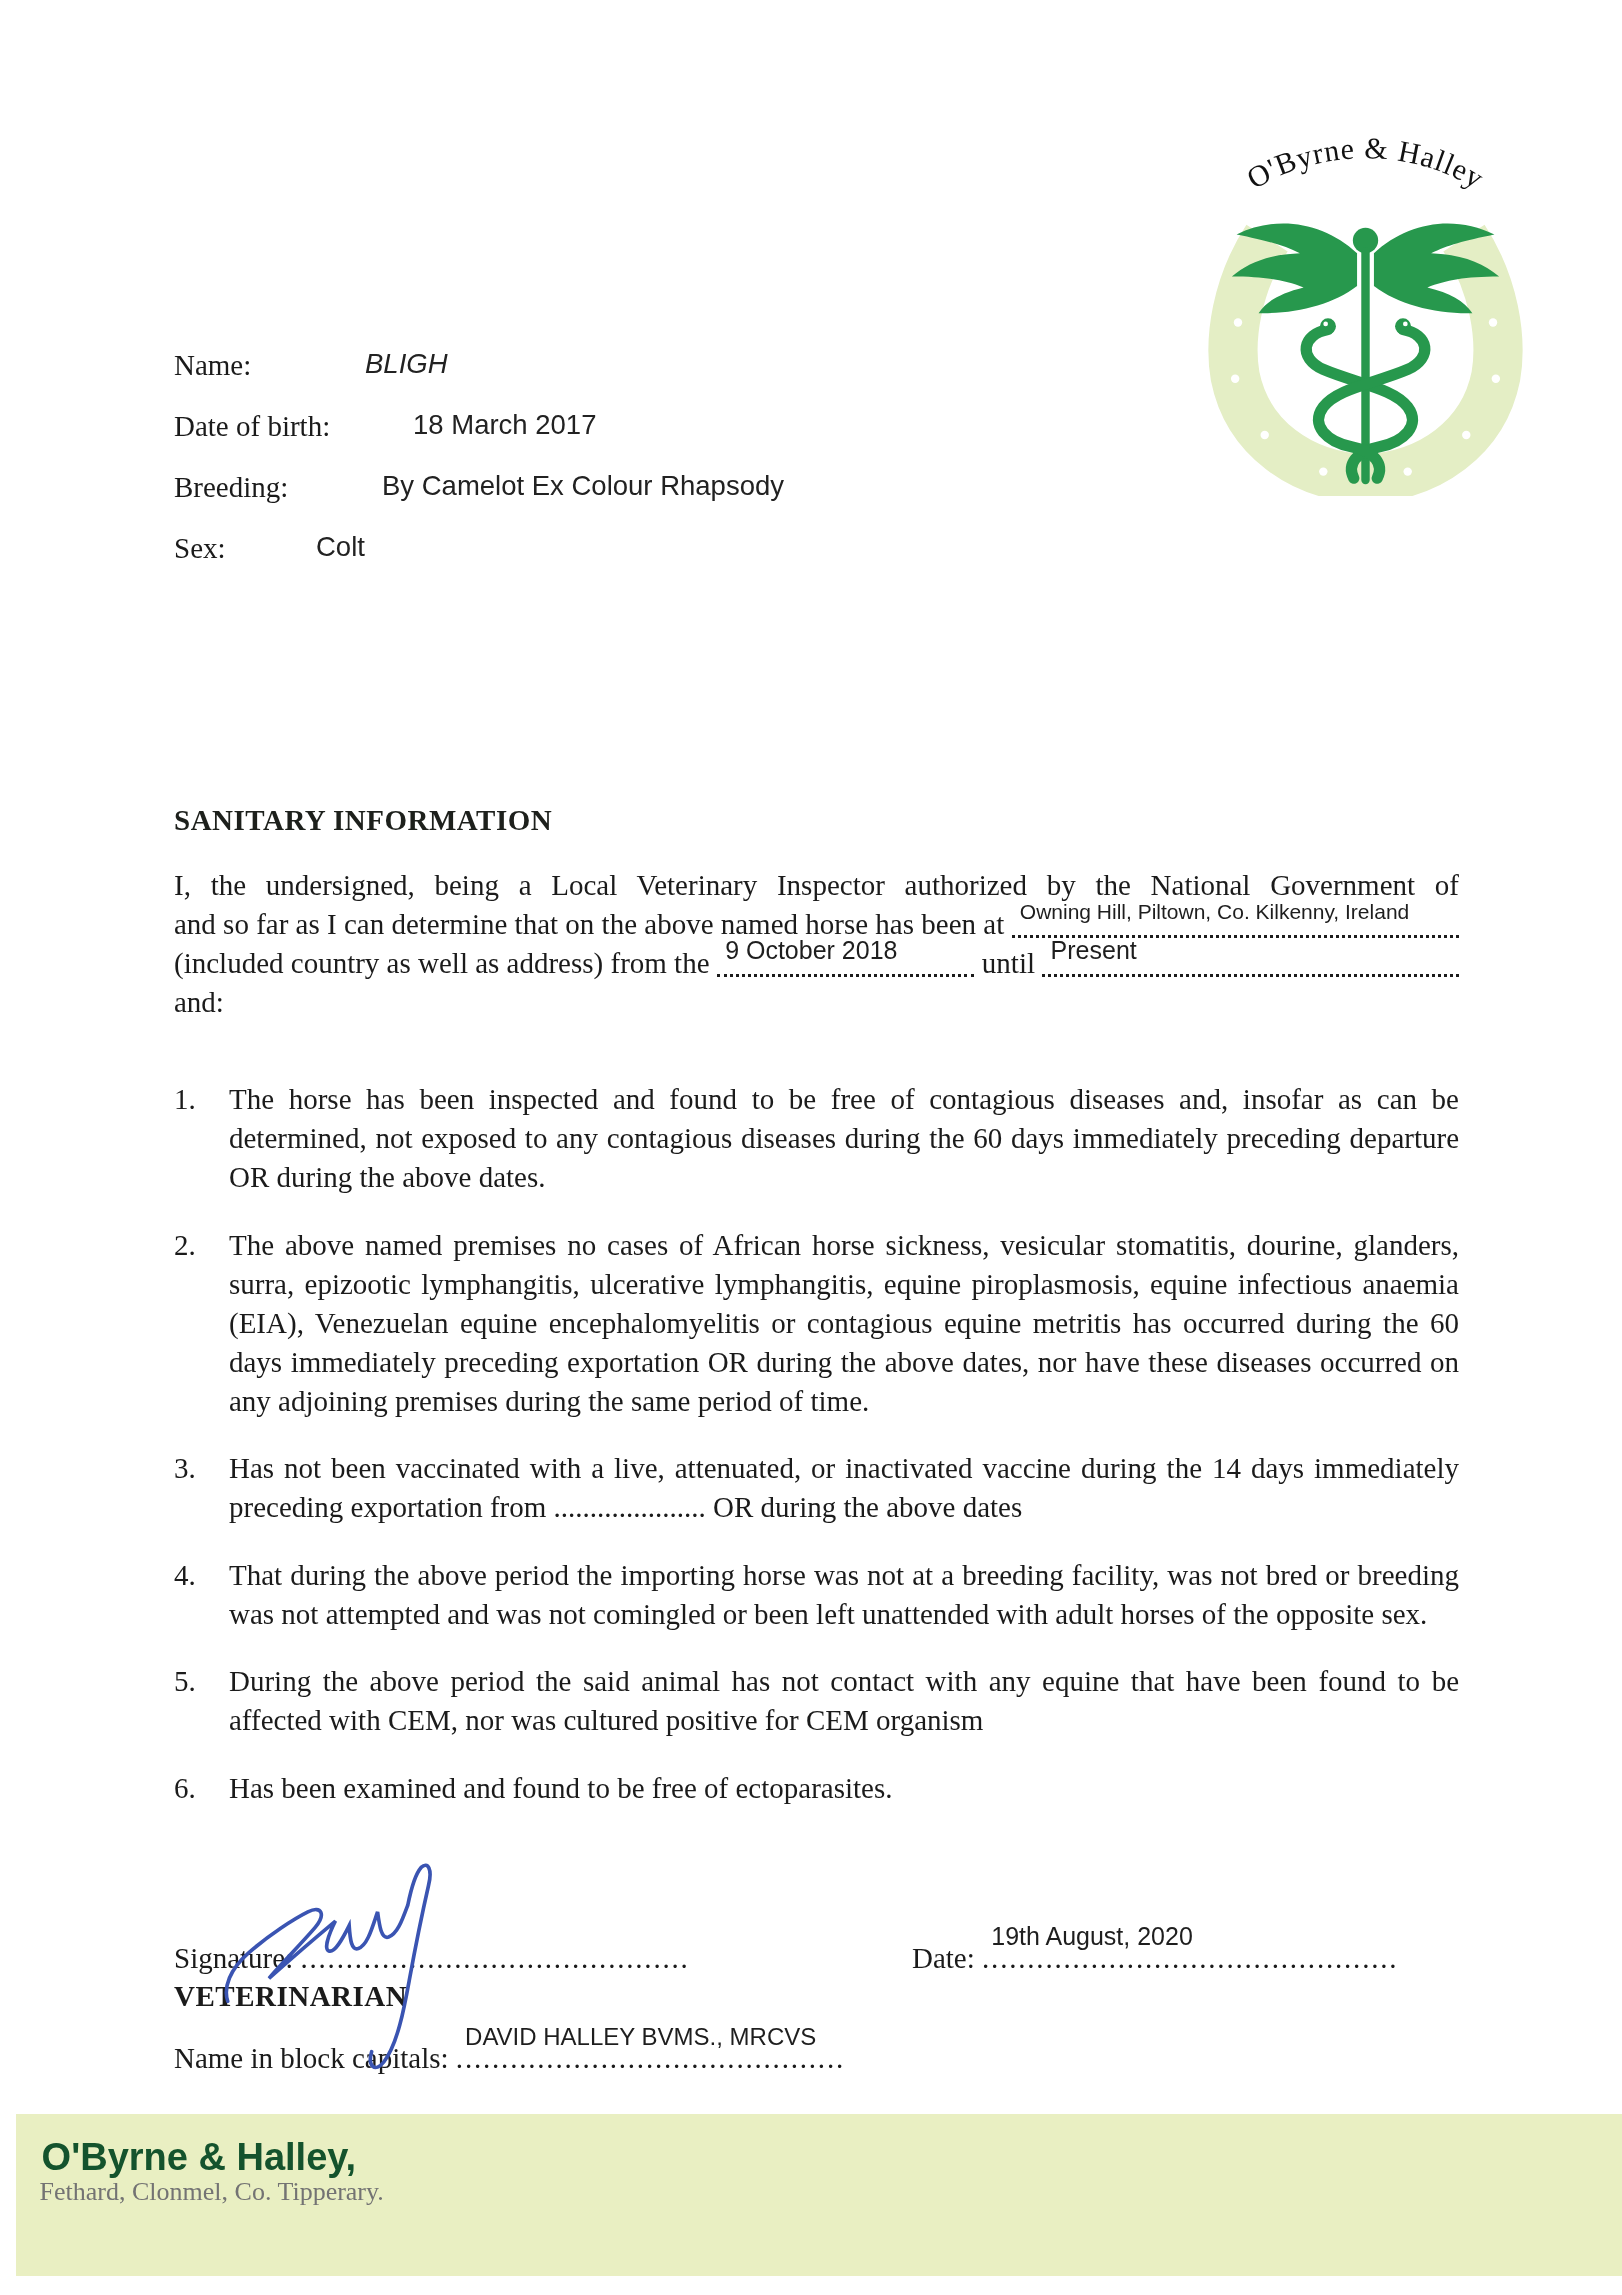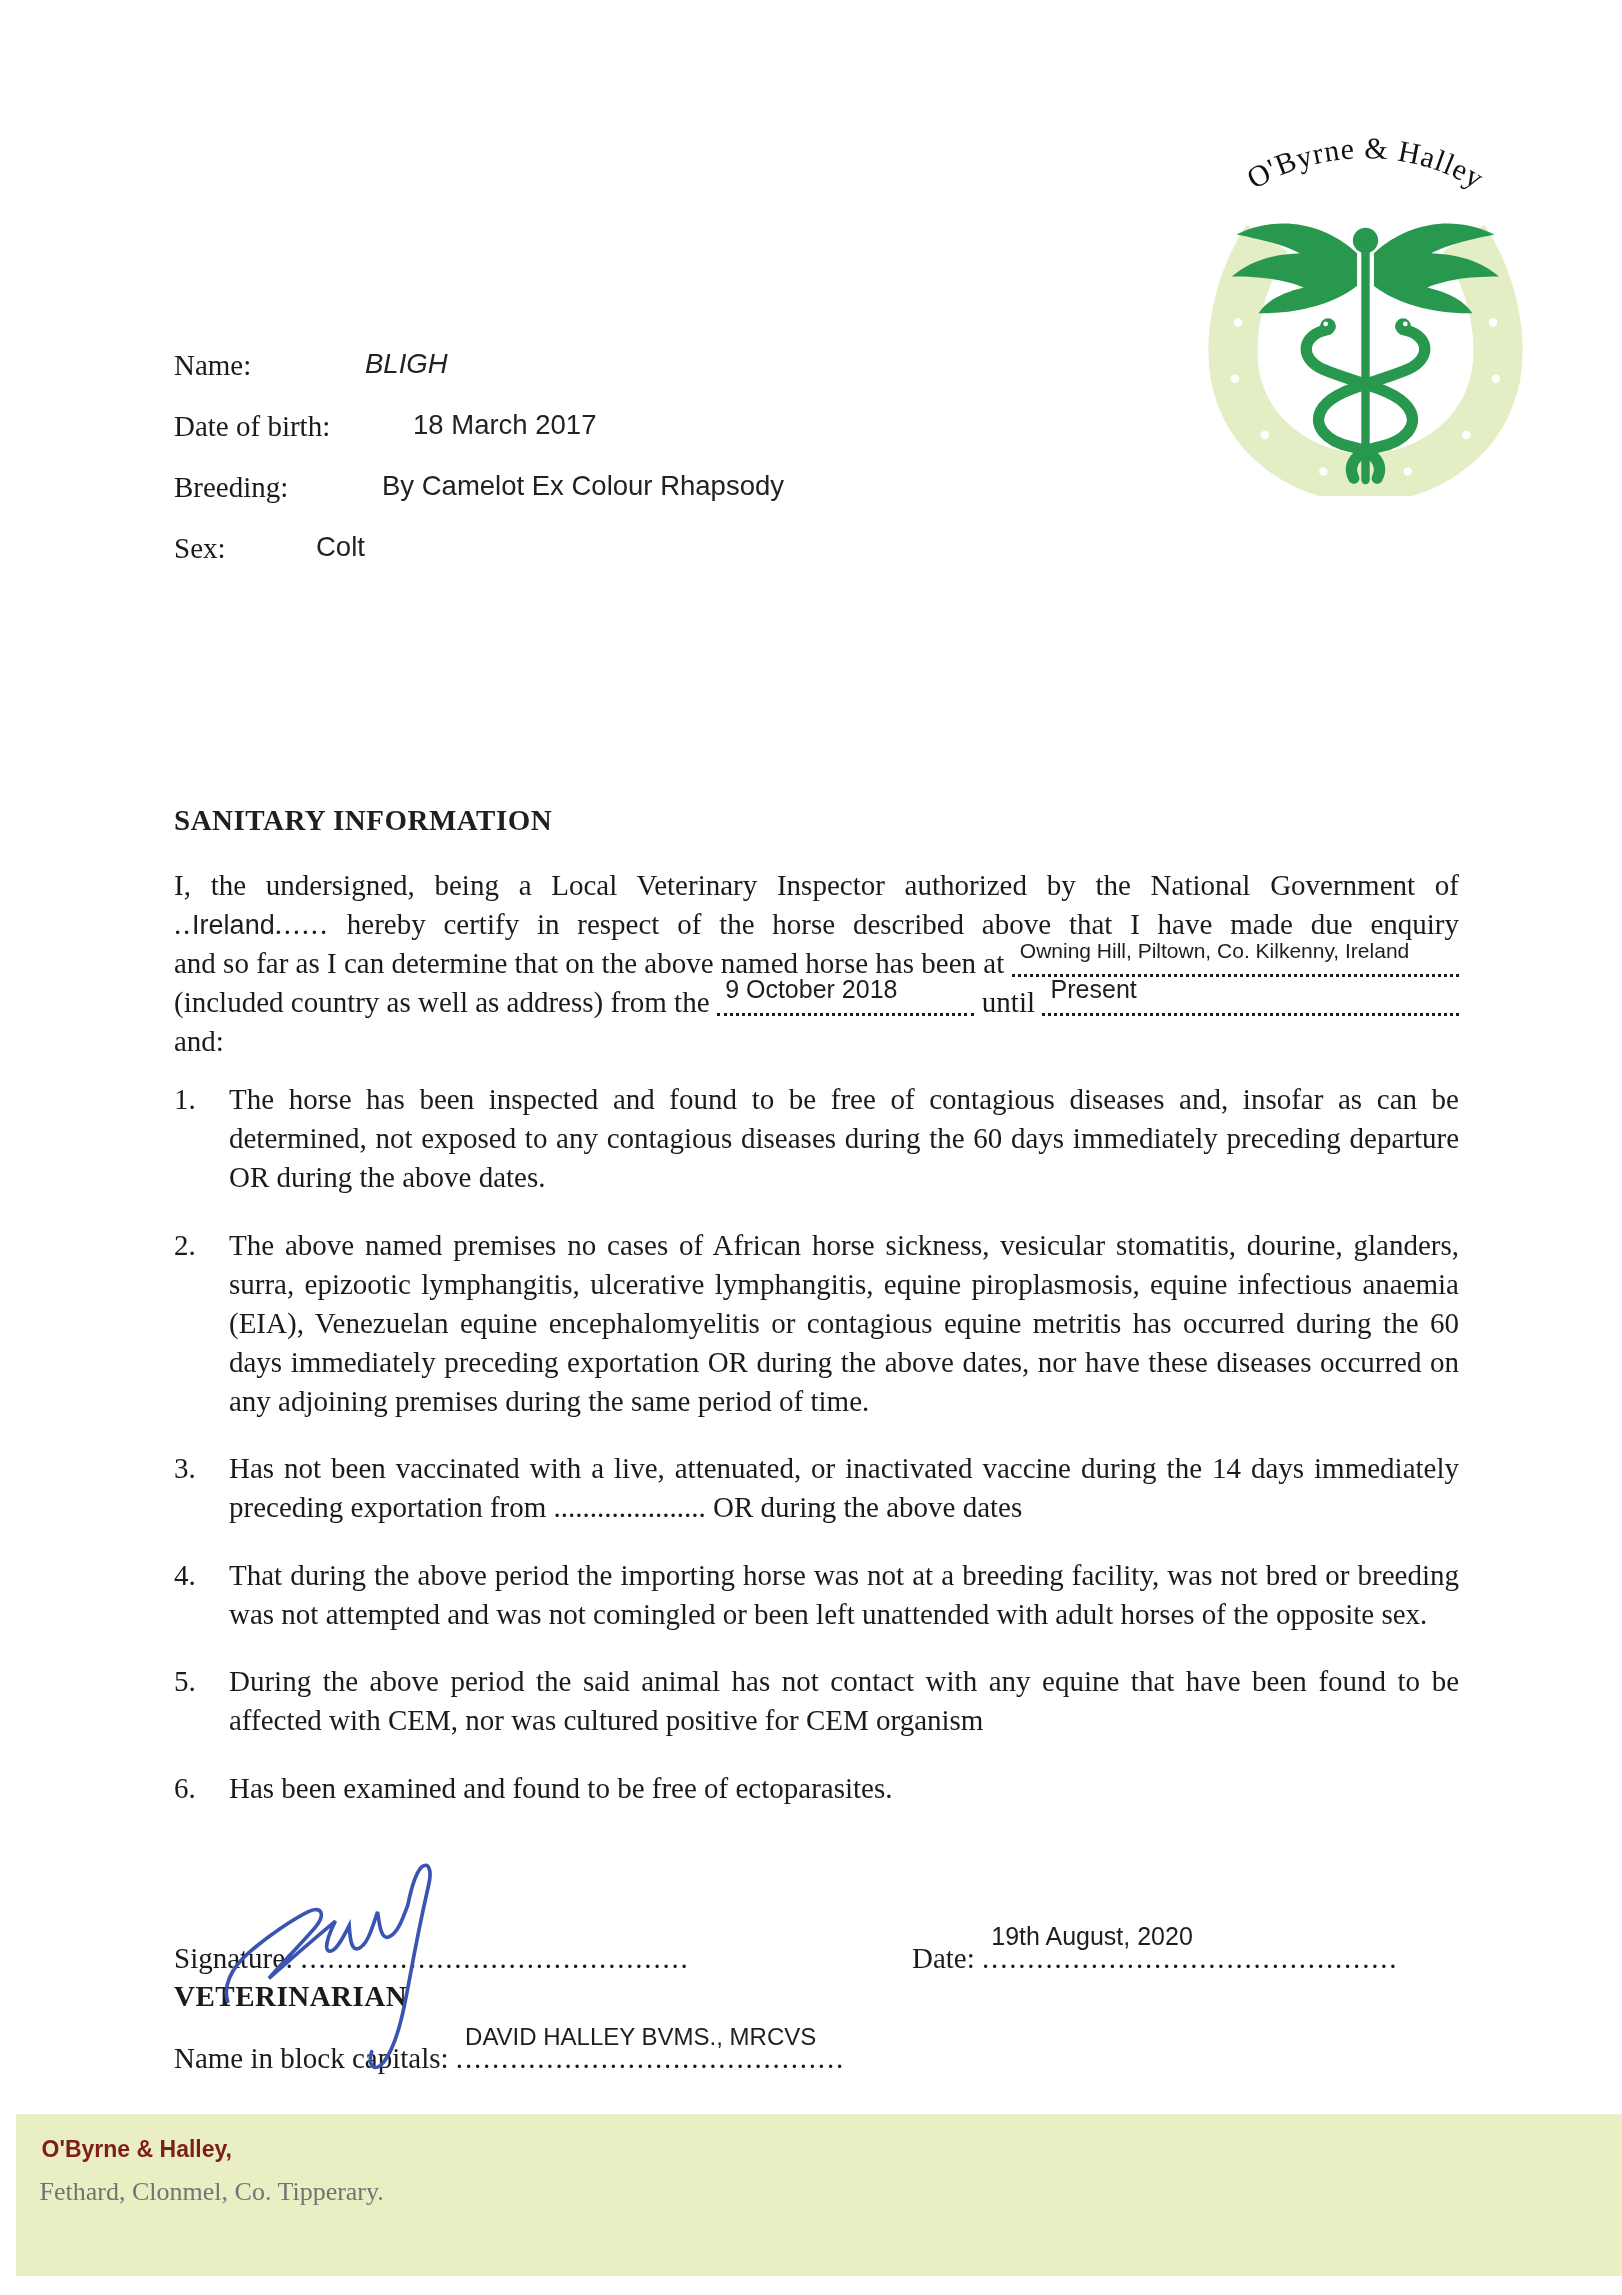--- a/index.html
+++ b/index.html
@@ -43,21 +43,21 @@
   .sigrow{position:absolute;left:174px;top:1942px;width:1285px;height:39px;font-size:29px;}
   .dotrun{letter-spacing:1.8px;color:#1b1b1b;}
   .date-group{position:absolute;left:738px;top:0;text-align:right;}
   .inline-fill{position:relative;display:inline-block;}
   .if-val{position:absolute;left:9.2px;bottom:24px;font-family:"Liberation Sans", sans-serif;white-space:nowrap;color:#1e1e1e;}
   .vet-line{position:absolute;left:174px;top:1980px;font-size:29px;font-weight:bold;letter-spacing:0.5px;}
   .namerow{position:absolute;left:174px;top:2042px;width:1285px;height:39px;font-size:29px;}
   .sig-svg{position:absolute;left:216px;top:1850px;width:303px;height:220px;}
   
   .footer{position:absolute;left:15.6px;top:2114px;width:1607px;height:162px;background:#e9efc2;}
-  .f-org{position:absolute;left:26px;top:22px;font-family:"Liberation Sans", sans-serif;font-weight:bold;font-size:23px;color:#7f1d1d;}
+  .f-org{position:absolute;left:26px;top:22px;font-family:"Liberation Sans", sans-serif;font-weight:bold;font-size:38px;color:#14532d;}
   .f-addr{position:absolute;left:24px;top:63px;font-family:Liberation Serif, serif;font-size:26px;color:#737373;}
   .f-contacts{position:absolute;left:1166px;top:16.5px;font-family:"DejaVu Serif", serif;font-size:25px;line-height:36px;color:#1d1d1d;}
 </style>
 </head>
 <body>
 
 <div class="page">
 
   <svg class="logo" viewBox="0 0 780 930">
     <defs>
@@ -115,21 +115,20 @@
     </div>
     <div class="id-row">
       <span class="id-label">Sex:</span>
       <span class="id-value v-sex">Colt</span>
     </div>
   </div>
 
   <div class="sanitary">
     <div class="doc-h">SANITARY INFORMATION</div>
     <div class="jline">I, the undersigned, being a Local Veterinary Inspector authorized by the National Government of</div>
-    <div class="jline"><span class="dotrun">..</span><span class="sans-inline">Ireland</span><span class="dotrun">......</span><span> hereby certify in respect of the horse described above that I have made due enquiry</span></div>
     <div class="fillrow">
       <span class="fr-text">and so far as I can determine that on the above named horse has been at</span>
       <span class="fill">
         <span class="val val-sm">Owning Hill, Piltown, Co. Kilkenny, Ireland</span>
       </span>
     </div>
     <div class="fillrow">
       <span class="fr-text">(included country as well as address) from the</span>
       <span class="fill fill-mid">
         <span class="val val-md">9 October 2018</span>

